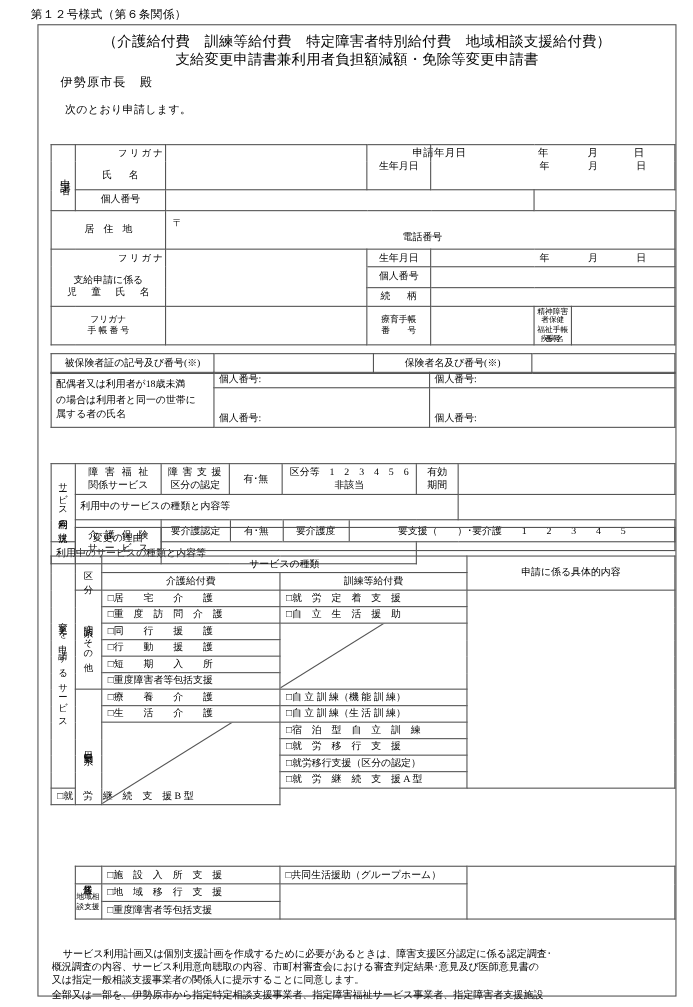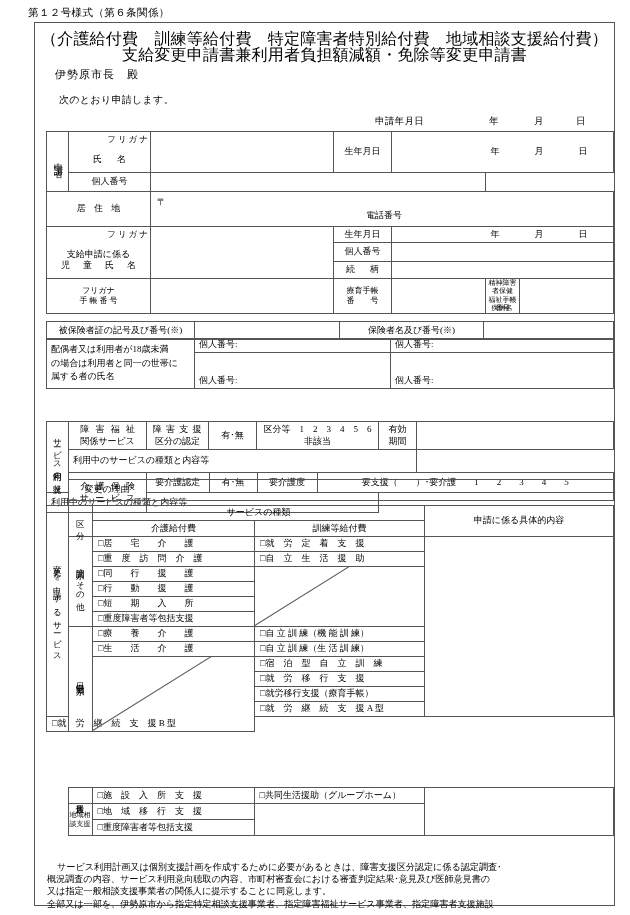--- a/index.html
+++ b/index.html
@@ -3,27 +3,27 @@
 <meta charset="utf-8">
 <style>
   html,body{margin:0;padding:0;background:#fff;}
   body{
     width:630px;height:915px;position:relative;
     font-family:"Liberation Serif","DejaVu Serif",serif;
     color:#000;font-size:9px;overflow:hidden;
   }
   .form-no{position:absolute;left:28px;top:6px;font-size:10.5px;letter-spacing:.4px;white-space:nowrap;}
   .frame{position:absolute;left:34px;top:22px;width:581px;height:884px;border:1px solid #555;box-sizing:border-box;}
-  .title1,.title2{position:absolute;width:100%;text-align:center;font-size:16px;letter-spacing:.2px;white-space:nowrap;}
+  .title1,.title2{position:absolute;width:100%;text-align:center;font-size:13px;letter-spacing:.2px;white-space:nowrap;}
   .title1{top:6px;} .title2{top:22px;}
   .addressee{position:absolute;left:20px;top:44px;font-size:11px;letter-spacing:1px;}
   .leadin{position:absolute;left:24px;top:70px;font-size:10px;letter-spacing:.3px;}
   .appdate{position:absolute;left:340px;top:92px;font-size:9.5px;white-space:nowrap;letter-spacing:.3px;}
   .appdate span{display:inline-block;}
-  .appdate .lb{width:96px;}
+  .appdate .lb{width:96px;margin-top:18px;}
   .appdate .y{width:46px;text-align:center;}
   .appdate .m{width:44px;text-align:center;}
   .appdate .d{width:40px;text-align:center;}
 
   table{border-collapse:collapse;table-layout:fixed;}
   td{border:1px solid #555;padding:0;vertical-align:middle;text-align:center;font-size:9px;line-height:1.25;}
   .t-main{position:absolute;left:11px;top:108px;width:567px;}
   .vert{writing-mode:vertical-rl;text-orientation:upright;letter-spacing:3px;margin:0 auto;white-space:nowrap;font-size:9.5px;}
   .vert2{writing-mode:vertical-rl;text-orientation:upright;letter-spacing:1px;margin:0 auto;white-space:nowrap;font-size:8.5px;}
   .sp3{letter-spacing:3px;padding-left:3px;}
@@ -343,21 +343,21 @@
       <td class="chk">□自 立 訓 練（生 活 訓 練）</td>
     </tr>
     <tr>
       <td rowspan="5" class="slash"></td>
       <td class="chk" style="height:14px">□宿　泊　型　自　立　訓　練</td>
     </tr>
     <tr>
       <td class="chk" style="height:14px">□就　労　移　行　支　援</td>
     </tr>
     <tr>
-      <td class="chk" style="height:14px">□就労移行支援（療育手帳）</td>
+      <td class="chk" style="height:14px">□就労移行支援（区分の認定）</td>
     </tr>
     <tr>
       <td class="chk" style="height:14px">□就　労　継　続　支　援 A 型</td>
     </tr>
     <tr>
       <td class="chk" style="height:14px">□就　労　継　続　支　援 B 型</td>
     </tr>
   </tbody>
     </table>
 

